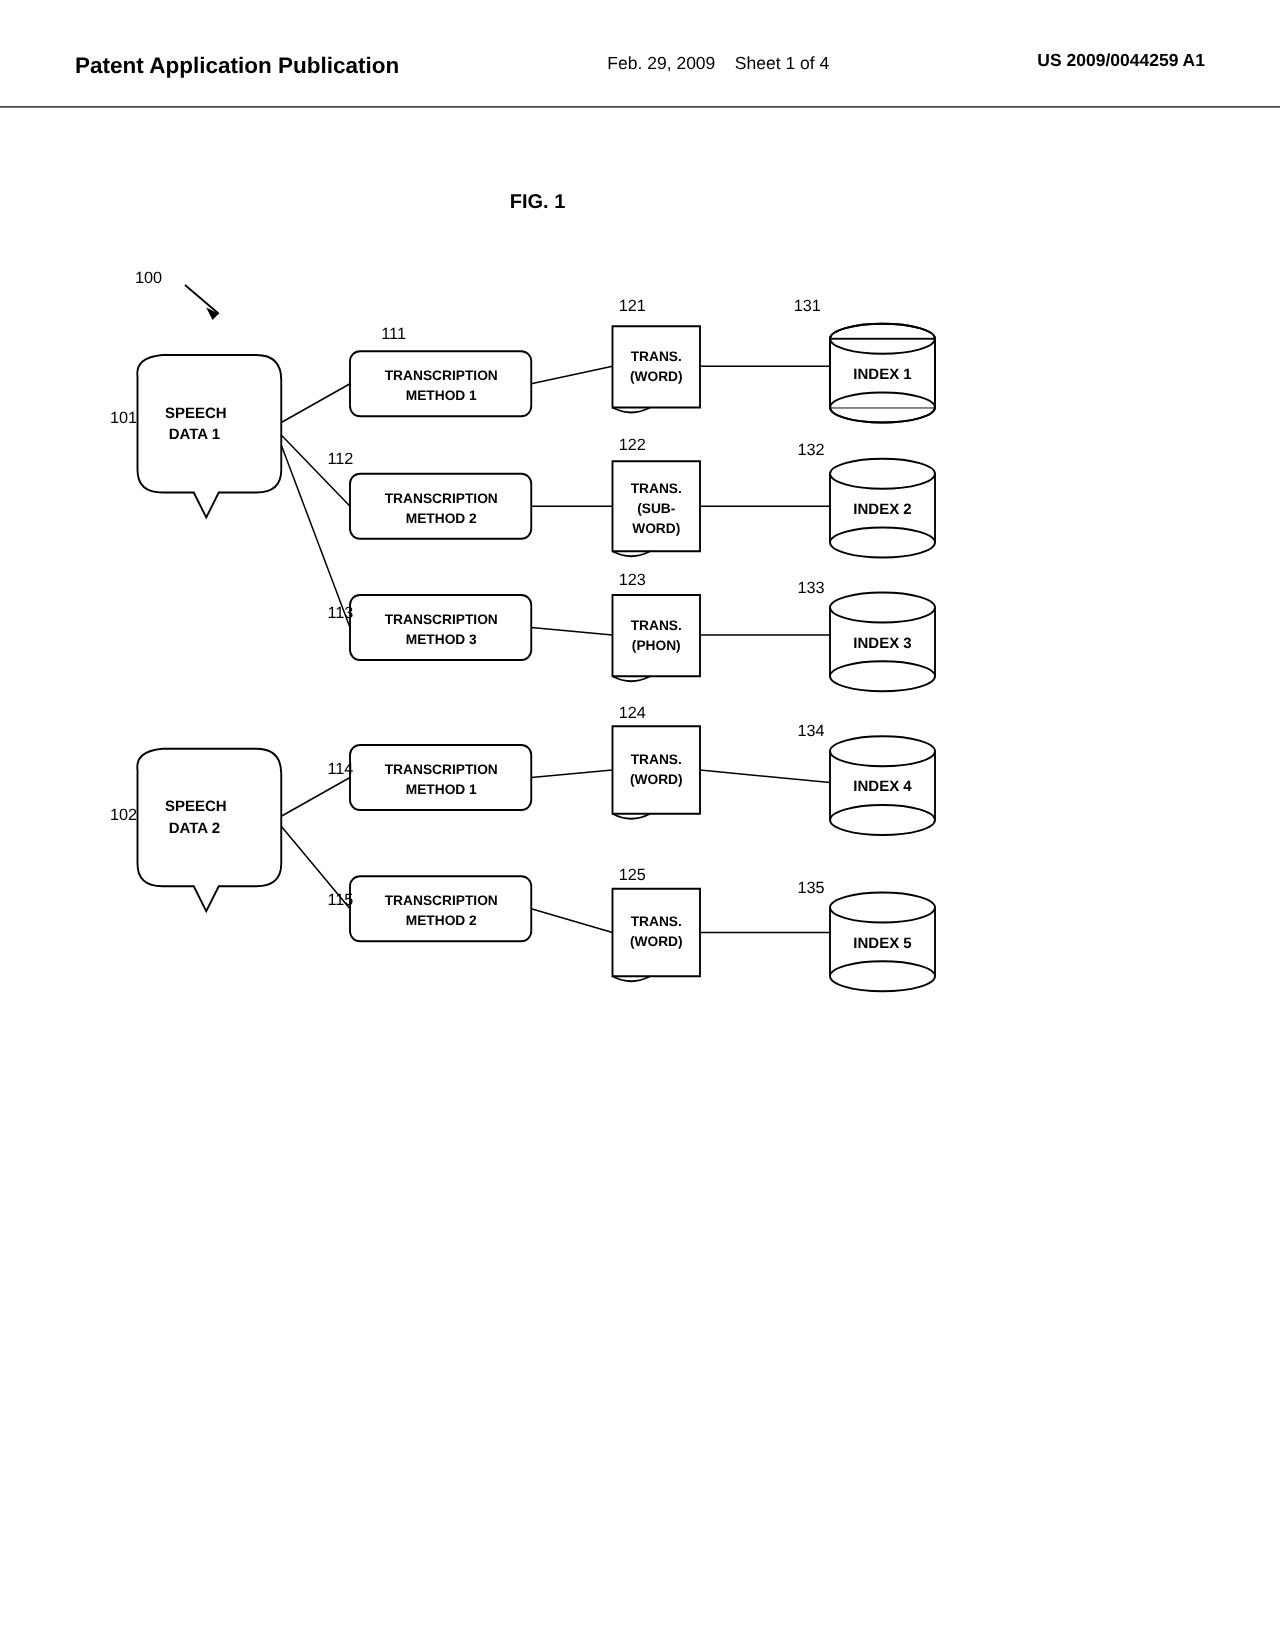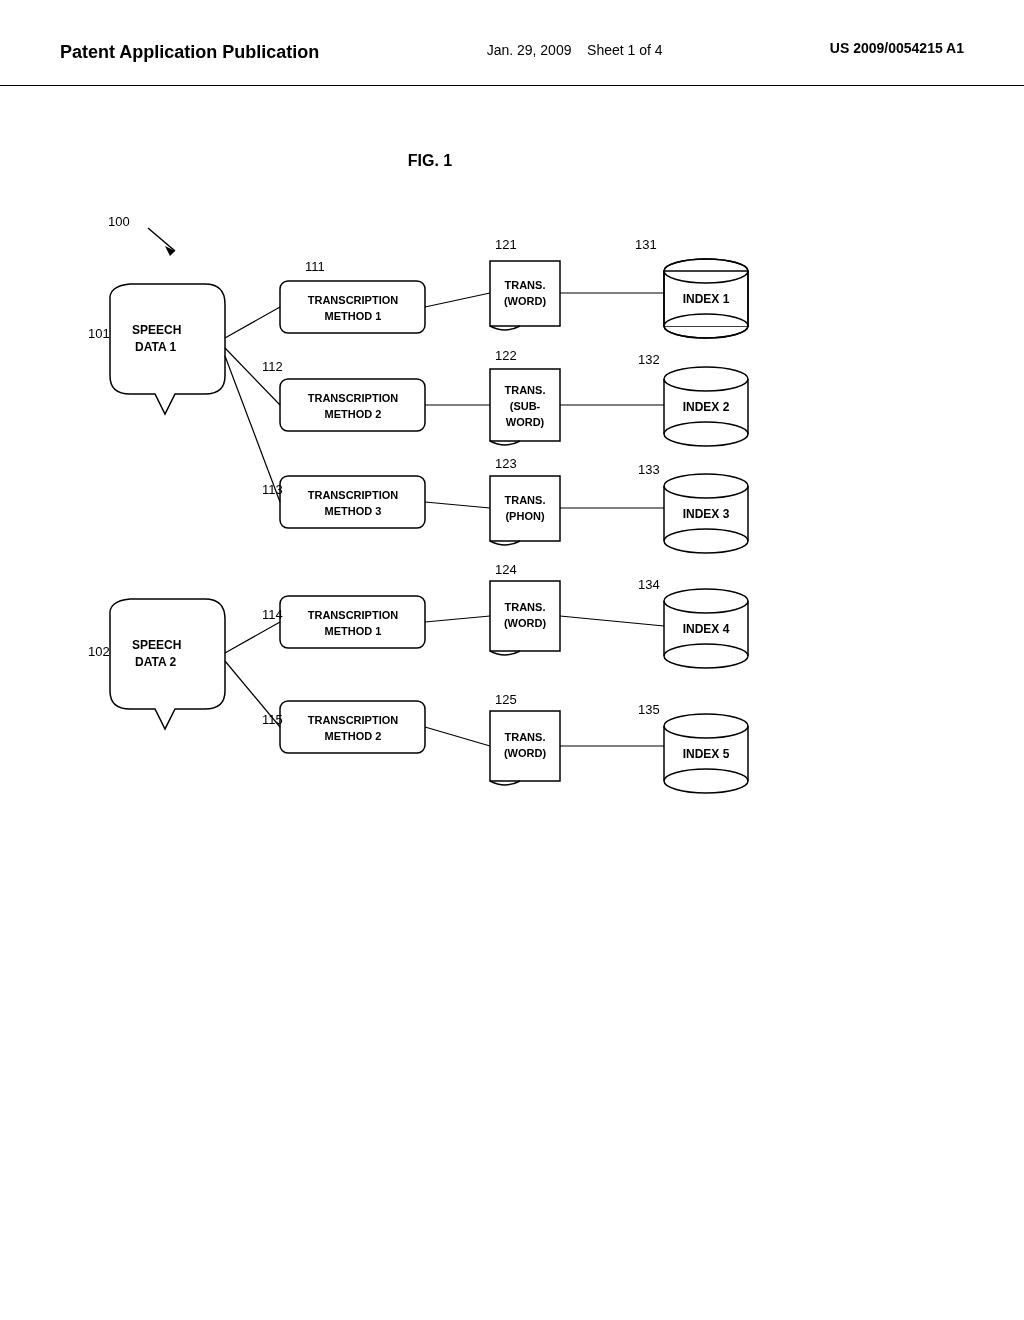--- a/index.html
+++ b/index.html
@@ -51,24 +51,24 @@
       height: 100%;
     }
   </style>
 </head>
 <body>
 
 <div class="page">
   <div class="header">
     <div class="header-left">Patent Application Publication</div>
     <div class="header-center">
-      <span>Jan. 29, 2009</span>&nbsp;&nbsp;&nbsp;
+      <span>Feb. 29, 2009</span>&nbsp;&nbsp;&nbsp;
       <span>Sheet 1 of 4</span>
     </div>
-    <div class="header-right">US 2009/0054215 A1</div>
+    <div class="header-right">US 2009/0044259 A1</div>
   </div>
 
   <div class="diagram-area">
     <svg class="diagram" viewBox="0 0 1024 1180">
 
       <text x="430" y="80" font-family="Arial" font-size="16" font-weight="bold" text-anchor="middle">FIG. 1</text>
 
       <text x="108" y="140" font-family="Arial" font-size="13">100</text>
       <line x1="148" y1="142" x2="175" y2="165" stroke="#000" stroke-width="1.5"></line>
       <polygon points="175,165 165,160 170,170" fill="#000"></polygon>

